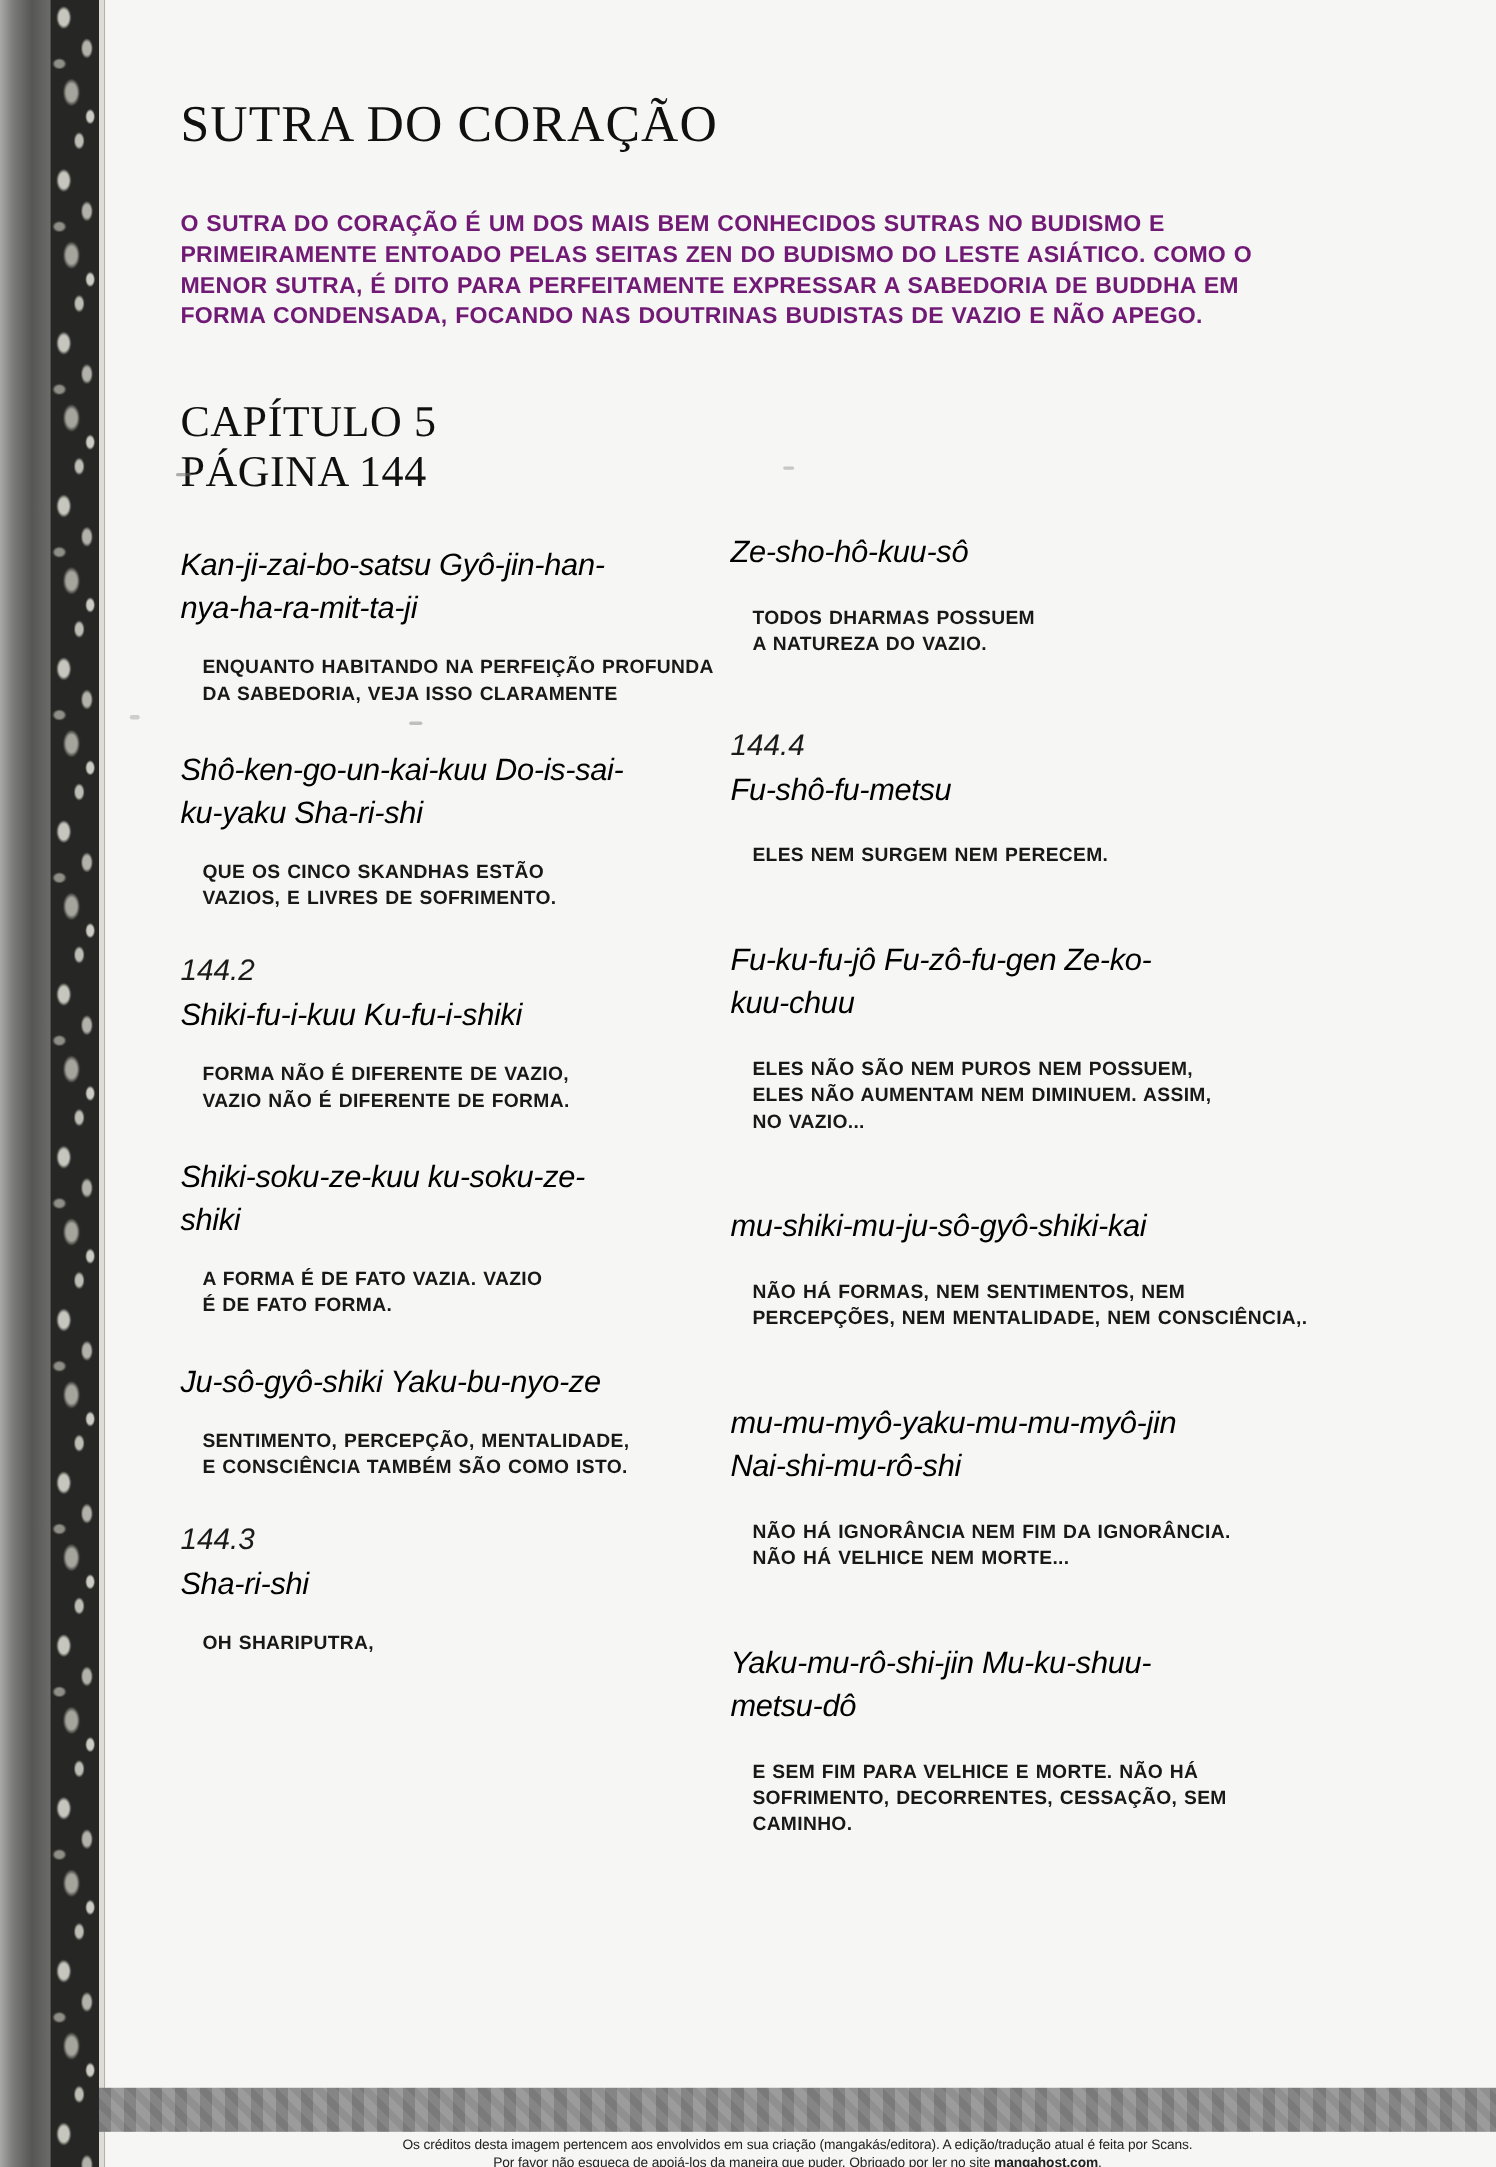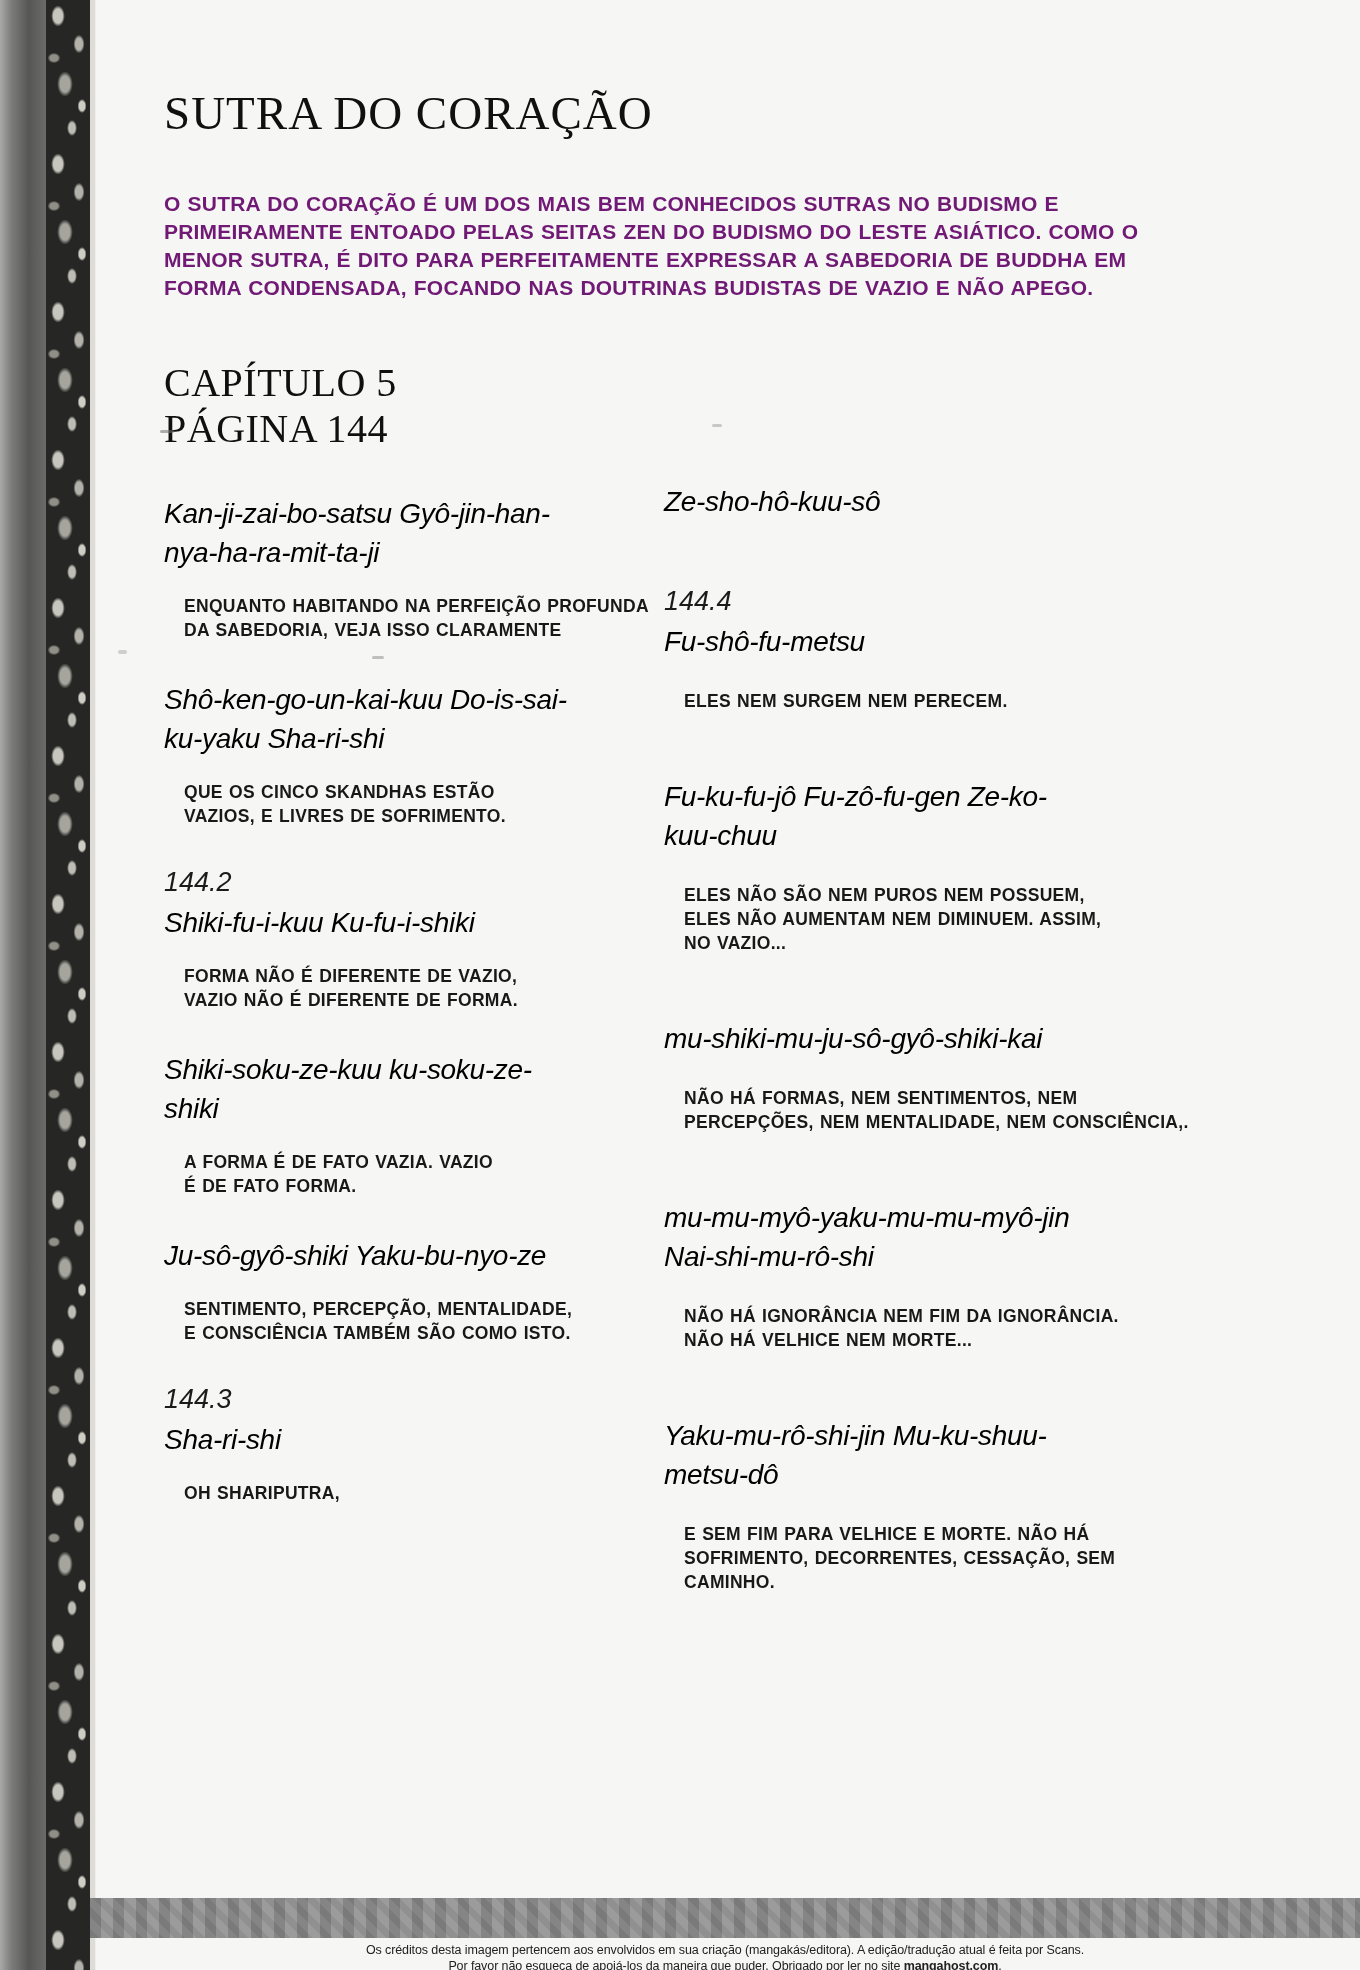--- a/index.html
+++ b/index.html
@@ -177,20 +177,22 @@
               <div class="verse">Sha-ri-shi</div>
               <div class="trans">OH SHARIPUTRA,</div>
             </div>
           </div>
       </div>
 
       <div class="col-right">
         <div class="blocks" id="right-blocks">
             <div class="block">
               <div class="verse">Ze-sho-hô-kuu-sô</div>
+              <div class="trans">TODOS DHARMAS POSSUEM
+A NATUREZA DO VAZIO.</div>
             </div>
             <div class="block">
               <div class="num">144.4</div>
               <div class="verse">Fu-shô-fu-metsu</div>
               <div class="trans">ELES NEM SURGEM NEM PERECEM.</div>
             </div>
             <div class="block">
               <div class="verse">Fu-ku-fu-jô Fu-zô-fu-gen Ze-ko-
 kuu-chuu</div>
               <div class="trans">ELES NÃO SÃO NEM PUROS NEM POSSUEM,

